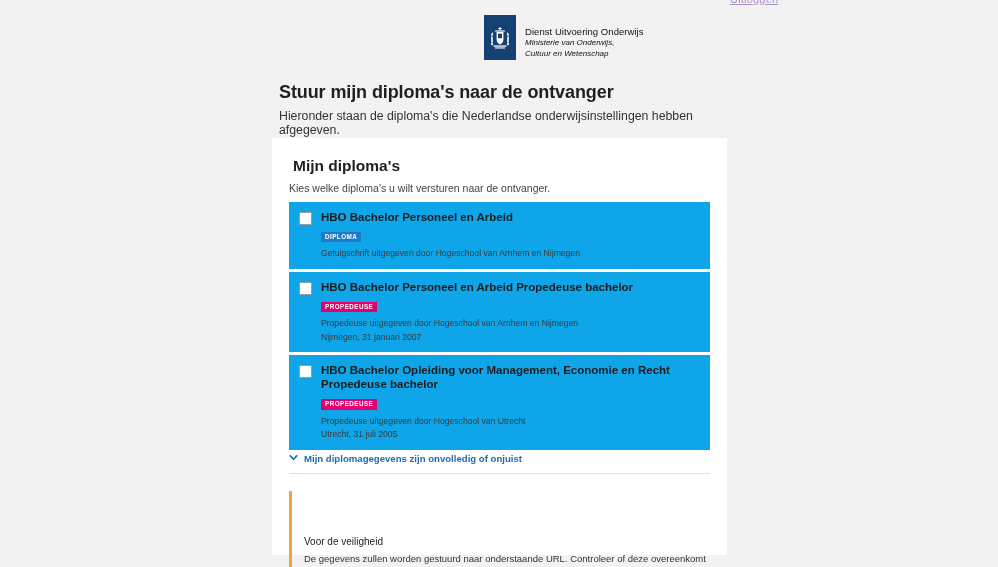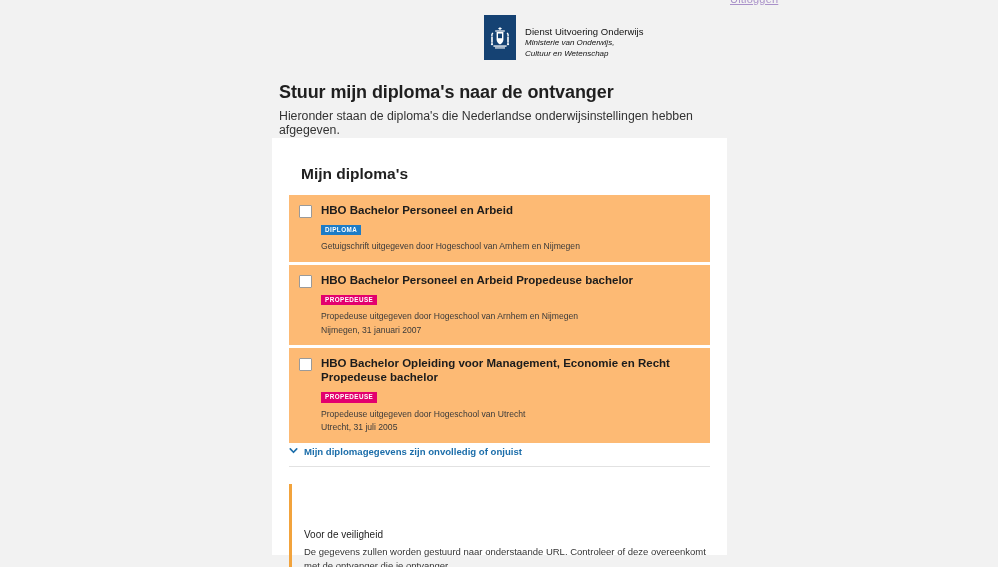--- a/index.html
+++ b/index.html
@@ -104,34 +104,34 @@
     background: #ffffff;
     box-sizing: border-box;
   }
   .card-inner {
     padding: 15px 17px 0 17px;
   }
   .section-title {
     font-size: 15.5px;
     font-weight: bold;
     color: #1f1f1f;
-    margin: 12px;
+    margin: 4px;
   }
   .section-sub {
     font-size: 10.5px;
     color: #444444;
     margin: 7px 0 8px 0;
   }
 
   
   .diploma-list {
     display: block;
   }
   .diploma-row {
-    background: #fdba74;
+    background: #0ea5e9;
     padding: 8px 10px 9px 10px;
     margin-bottom: 3px;
     display: flex;
     align-items: flex-start;
     box-sizing: border-box;
   }
   .cb {
     width: 11px;
     height: 11px;
     border: 1px solid #9a9a9a;
@@ -254,20 +254,21 @@
 
 <div class="page-head">
   <h1 class="page-title">Stuur mijn diploma's naar de ontvanger</h1>
   <p class="page-sub">Hieronder staan de diploma's die Nederlandse onderwijsinstellingen hebben afgegeven.</p>
 </div>
 
 <div class="card">
   <div class="card-inner">
 
     <h2 class="section-title">Mijn diploma's</h2>
+    <p class="section-sub">Kies welke diploma's u wilt versturen naar de ontvanger.</p>
 
     <div class="diploma-list" id="diploma-list">
         <div class="diploma-row">
           <span class="cb"></span>
           <div class="diploma-body">
             <div class="diploma-title">HBO Bachelor Personeel en Arbeid</div>
             <div><span class="badge" style="background: rgb(28, 124, 199);">DIPLOMA</span></div>
             <div class="diploma-meta">Getuigschrift uitgegeven door Hogeschool van Arnhem en Nijmegen</div>
           </div>
         </div>

